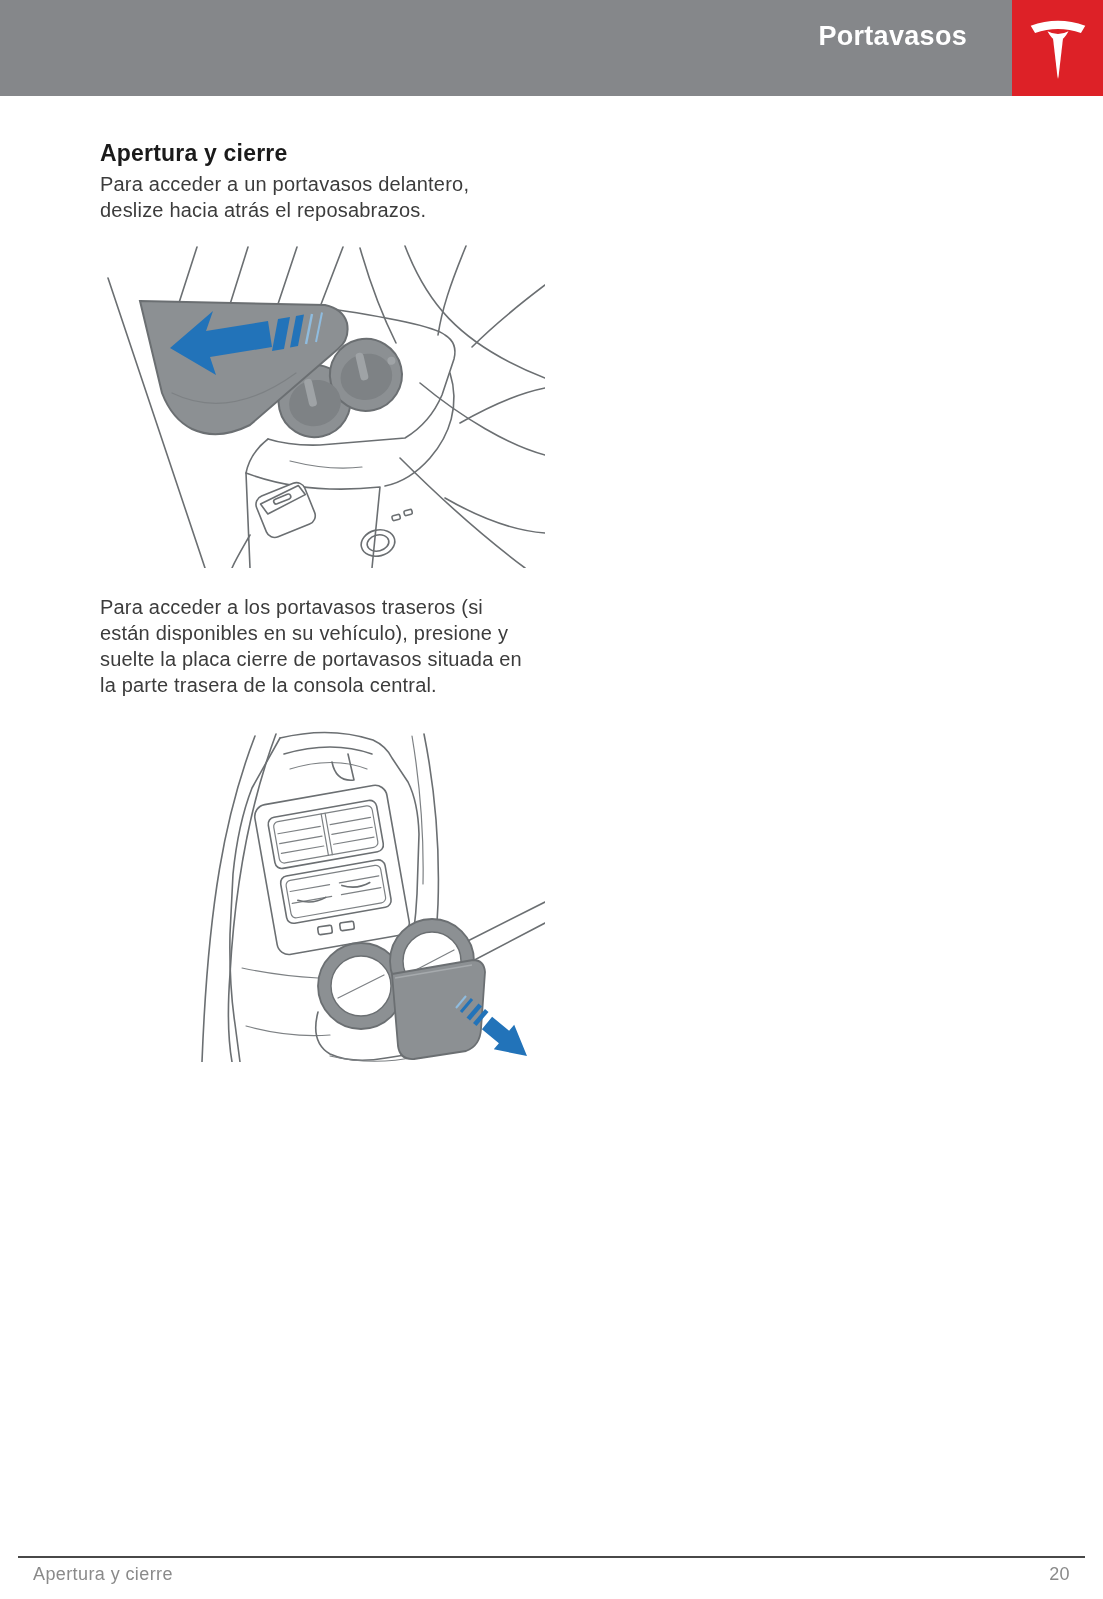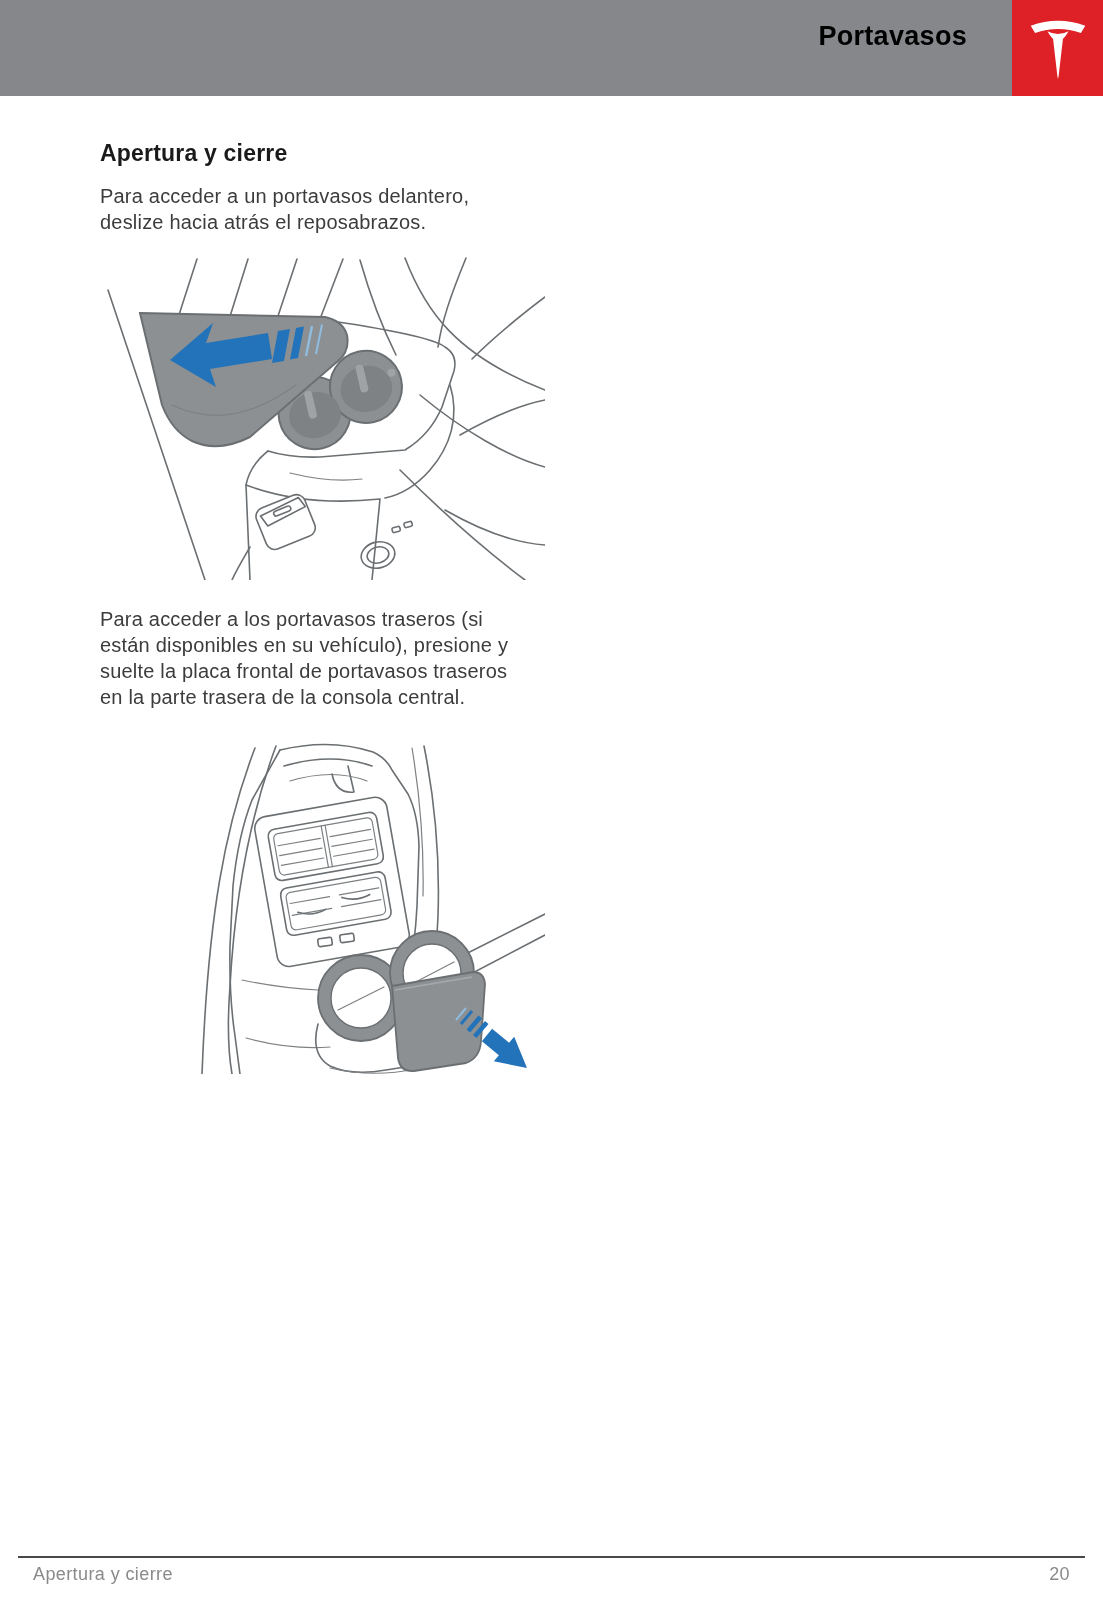--- a/index.html
+++ b/index.html
@@ -13,37 +13,37 @@
 
   
   .header {
     position:absolute; top:0; left:0;
     width:1103px; height:96px;
     background:#85878a;
   }
   .header-title {
     position:absolute; top:0; right:136px; height:72px;
     display:flex; align-items:center;
-    color:#000000; font-size:27px; font-weight:bold; letter-spacing:0.3px;
+    color:#ffffff; font-size:27px; font-weight:bold; letter-spacing:0.3px;
   }
   .logo-box {
     position:absolute; top:0; left:1012px;
     width:91px; height:96px;
     background:#dd2127;
     display:flex; align-items:center; justify-content:center;
   }
 
   
   .main { position:absolute; top:96px; left:100px; width:900px; }
   .section-heading {
     margin-top:44px;
     font-size:23px; font-weight:bold; color:#1a1a1a; letter-spacing:0.2px;
   }
   .para {
-    margin-top:16px;
+    margin-top:4px;
     max-width:424px;
     font-size:20px; line-height:26px; color:#3c3c3c; letter-spacing:0.2px;
   }
   .fig { display:block; }
   .fig-front { margin-top:20px; width:445px; height:325px; }
   .fig-rear  { margin-top:26px; margin-left:80px; width:365px; height:338px; }
   .para-rear { margin-top:26px; }
 
   
   .footer {
@@ -133,21 +133,21 @@
 
       <g transform="rotate(-14 278 300)">
         <ellipse cx="278" cy="300" rx="17" ry="13" class="sk"></ellipse>
         <ellipse cx="278" cy="300" rx="11" ry="8" class="sk"></ellipse>
       </g>
       <rect x="292" y="272" width="8" height="5" rx="1.5" transform="rotate(-14 296 274)" class="sk"></rect>
       <rect x="304" y="267" width="8" height="5" rx="1.5" transform="rotate(-14 308 269)" class="sk"></rect>
     </svg>
   </figure>
 
-  <p class="para para-rear">Para acceder a los portavasos traseros (si están disponibles en su vehículo), presione y suelte la placa frontal de portavasos traseros en la parte trasera de la consola central.</p>
+  <p class="para para-rear">Para acceder a los portavasos traseros (si están disponibles en su vehículo), presione y suelte la placa cierre de portavasos situada en la parte trasera de la consola central.</p>
 
   <figure class="fig fig-rear" aria-label="Parte trasera de la consola central: bandeja de portavasos traseros extendida (flecha azul)">
     <svg width="365" height="338" viewBox="0 0 365 338">
 
       <path class="sk" d="M75,12 C45,90 28,180 22,338"></path>
       <path class="sk" d="M96,10 C70,80 55,160 50,250 C47,290 48,315 52,338"></path>
       <path class="sk" d="M244,10 C254,60 260,120 258,180 C257,215 252,245 246,268"></path>
       <path class="skt" d="M232,12 C240,60 244,110 243,160"></path>
 
       <path class="sk" d="M258,232 L365,178"></path>

